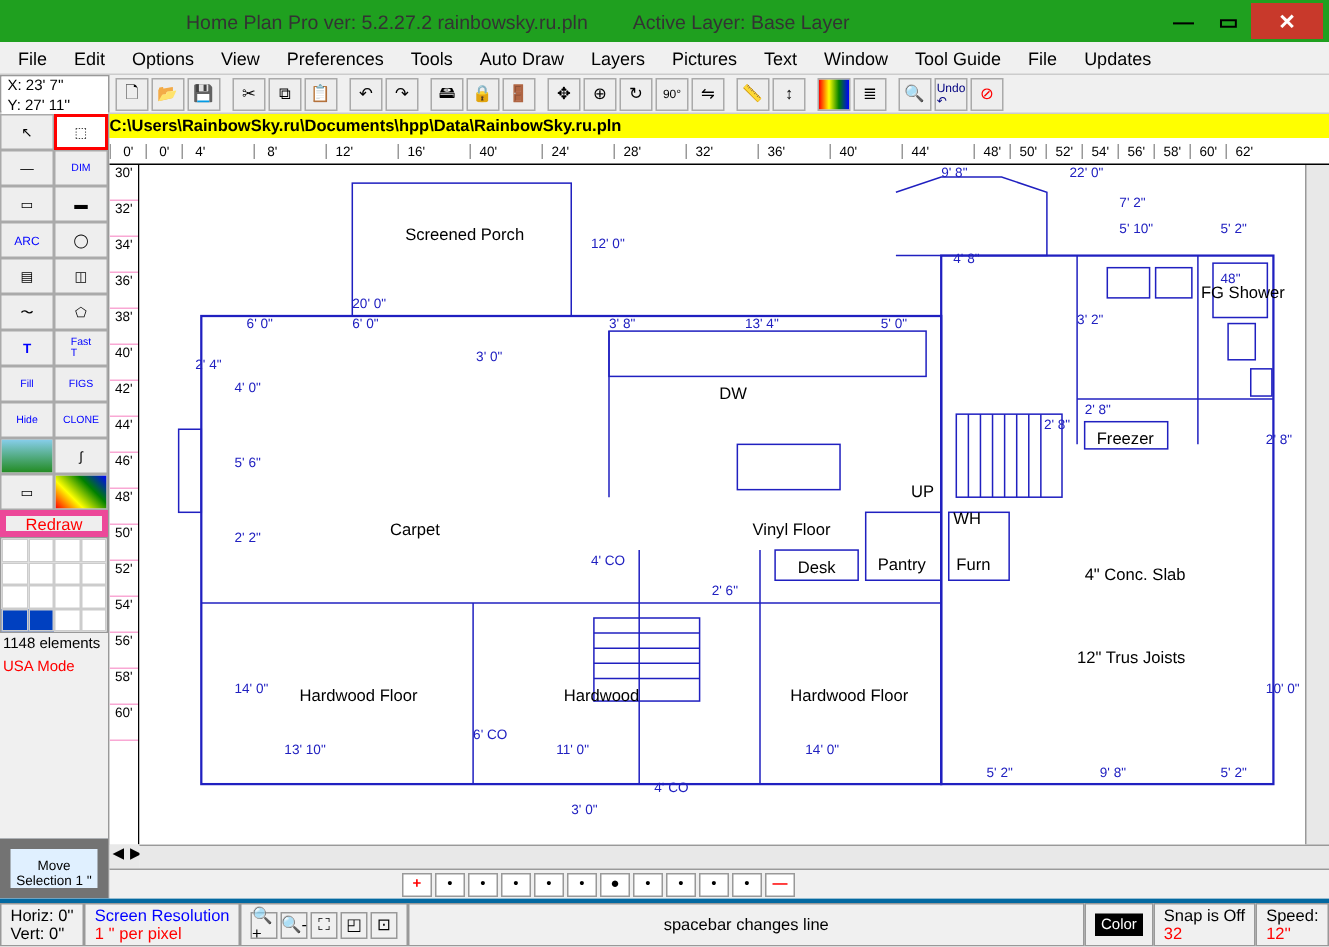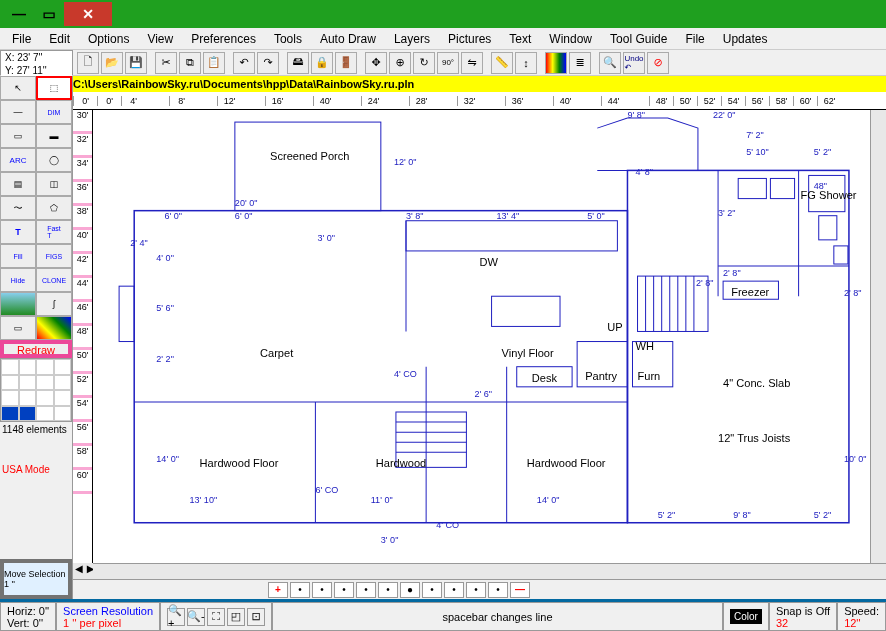--- a/index.html
+++ b/index.html
@@ -30,30 +30,30 @@
 
 .left-tools { width: 73px; background: #f0f0f0; border-right: 1px solid #999; display: flex; flex-direction: column; }
 .tool-grid { display: grid; grid-template-columns: 1fr 1fr; }
 .tool-btn { height: 24px; border: 1px solid #aaa; background: #eee; display: flex; align-items: center; justify-content: center; font-size: 9px; cursor: pointer; overflow: hidden; }
 .tool-btn.selected { border: 2px solid red; background: #fff; }
 .redraw-btn { height: 18px; background: #eee; border: 4px solid #ec4899; color: red; font-size: 11px; text-align: center; cursor: pointer; }
 .texture-grid { display: grid; grid-template-columns: repeat(4,1fr); grid-template-rows: repeat(4,1fr); height: 64px; border: 1px solid #999; }
 .tex-cell { border: 0.5px solid #ccc; background: #fff; }
 .tex-cell.sel { background: #0040c0; }
 .status-text { font-size: 10px; padding: 2px; }
-.status-text.red { color: red; margin-top: 25px; }
-.move-sel { height: 40px; background: #e0f0ff; border: 4px solid #737373; font-size: 9px; text-align: left; padding-top: 6px; }
+.status-text.red { color: red; }
+.move-sel { height: 40px; background: #e0f0ff; border: 7px solid #737373; font-size: 9px; text-align: center; padding-top: 6px; }
 
 .canvas-wrap { flex: 1; display: flex; flex-direction: column; position: relative; }
 .doc-path { height: 16px; background: #ffff00; color: #000; font-size: 11px; font-weight: bold; text-align: left; line-height: 16px; }
 .ruler-h { height: 18px; background: #fff; border-bottom: 1px solid #000; font-size: 9px; display: flex; align-items: center; overflow: hidden; }
 .ruler-h span { width: 24px; text-align: center; border-left: 1px solid #999; }
 .canvas-row { flex: 1; display: flex; overflow: hidden; }
 .ruler-v { width: 20px; background: #fff; border-right: 1px solid #000; display: flex; flex-direction: column; font-size: 9px; }
-.ruler-v span { height: 24px; text-align: center; border-bottom: 3px solid #f9a8d4; }
+.ruler-v span { height: 24px; text-align: center; border-bottom: 1px solid #f9a8d4; }
 .canvas { flex: 1; background: #fff; position: relative; overflow: hidden; }
 .scrollbar-v { width: 16px; background: #e8e8e8; border-left: 1px solid #999; }
 .scrollbar-h-row { height: 16px; display: flex; }
 .arrows { width: 20px; background: #e8e8e8; display: flex; }
 .arrows div { font-size: 10px; padding: 0 2px; }
 .scrollbar-h { flex: 1; background: #e8e8e8; border-top: 1px solid #999; }
 
 .snap-row { height: 20px; display: flex; align-items: center; background: #f0f0f0; border-top: 1px solid #999; font-size: 11px; gap: 2px; padding-left: 195px; }
 .snap-btn { width: 20px; height: 16px; border: 1px solid #999; background: #fff; font-size: 10px; display: flex; align-items: center; justify-content: center; }
 .snap-btn.plus { color: red; font-weight: bold; }
@@ -71,20 +71,24 @@
 svg.plan { width: 100%; height: 100%; }
 svg.plan line, svg.plan rect, svg.plan polyline, svg.plan path { stroke: #2020c0; fill: none; stroke-width: 1; }
 svg.plan .wall { stroke-width: 1.5; }
 svg.plan text { font-size: 9px; fill: #2020c0; }
 svg.plan text.label { fill: #000; font-size: 11px; }
 </style>
 </head>
 <body>
 
 <div class="titlebar">
+  <div class="title-text">
+    <span>Home Plan Pro ver: 5.2.27.2   rainbowsky.ru.pln</span>
+    <span>Active Layer: Base Layer</span>
+  </div>
   <div class="window-controls">
     <div class="win-btn min">—</div>
     <div class="win-btn max">▭</div>
     <div class="win-btn close">✕</div>
   </div>
 </div>
 
 <div class="menubar">
   <span class="menu-item">File</span>
   <span class="menu-item">Edit</span>

